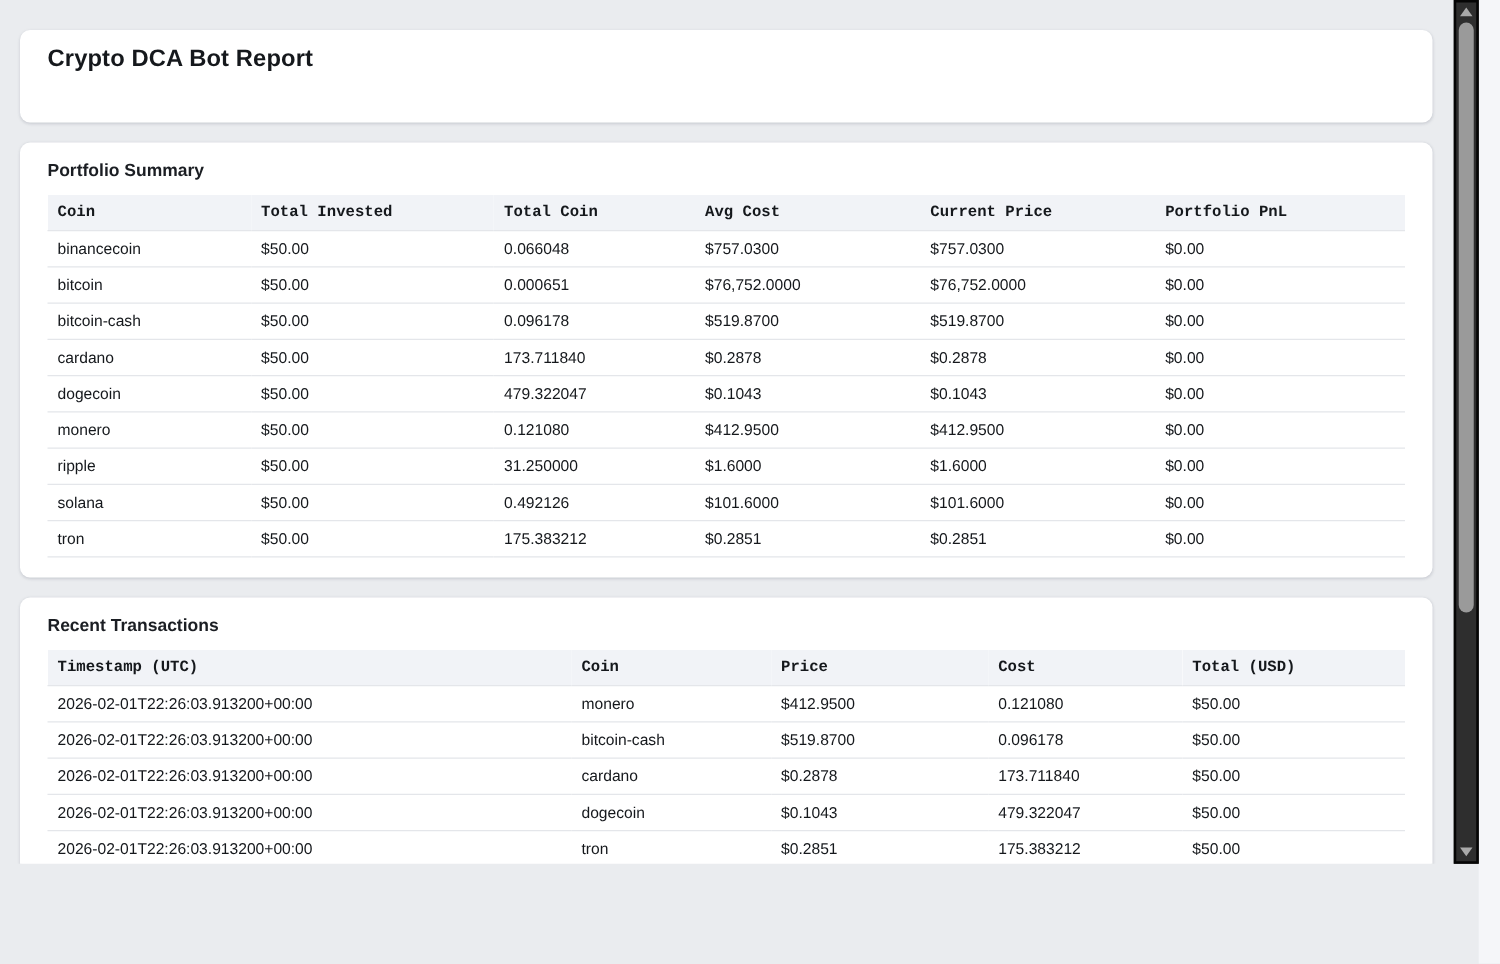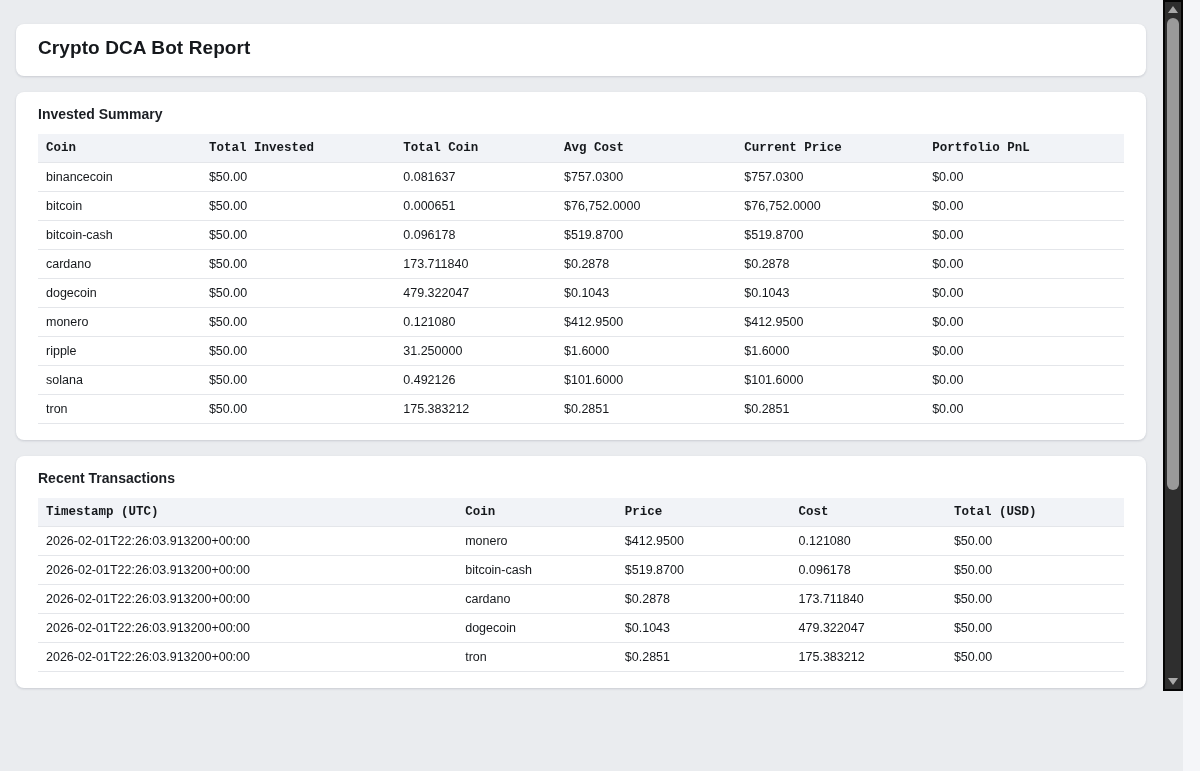--- a/index.html
+++ b/index.html
@@ -23,21 +23,21 @@
   .card {
     background: var(--card-background, #ffffff);
     border-radius: 8px;
     box-shadow: 0 1px 3px rgba(30,40,60,0.10), 0 1px 2px rgba(30,40,60,0.06);
     margin-left: 16px;
     width: 1130px;
   }
   .header-card {
     margin-top: 24px;
     padding: 11px 22px 10px 22px;
-    height: 52px;
+    height: 74px;
   }
   .header-card h1 {
     margin: 0;
     font-size: 19px;
     line-height: 26px;
     font-weight: bold;
     color: #15181c;
     letter-spacing: 0.1px;
   }
   .header-card p {
@@ -119,21 +119,21 @@
 
 <div class="right-strip"></div>
 
 <div class="content">
 
   <section class="card header-card">
     <h1>Crypto DCA Bot Report</h1>
   </section>
 
   <section class="card section-card">
-    <h2>Invested Summary</h2>
+    <h2>Portfolio Summary</h2>
     <table class="data-table portfolio-table" data-table="portfolio_summary.table">
         <colgroup>
           <col>
           <col>
           <col>
           <col>
           <col>
           <col>
         </colgroup>
         <thead>
@@ -143,21 +143,21 @@
             <th>Total Coin</th>
             <th>Avg Cost</th>
             <th>Current Price</th>
             <th>Portfolio PnL</th>
           </tr>
         </thead>
         <tbody>
           <tr>
             <td>binancecoin</td>
             <td>$50.00</td>
-            <td>0.081637</td>
+            <td>0.066048</td>
             <td>$757.0300</td>
             <td>$757.0300</td>
             <td>$0.00</td>
           </tr>
           <tr>
             <td>bitcoin</td>
             <td>$50.00</td>
             <td>0.000651</td>
             <td>$76,752.0000</td>
             <td>$76,752.0000</td>

